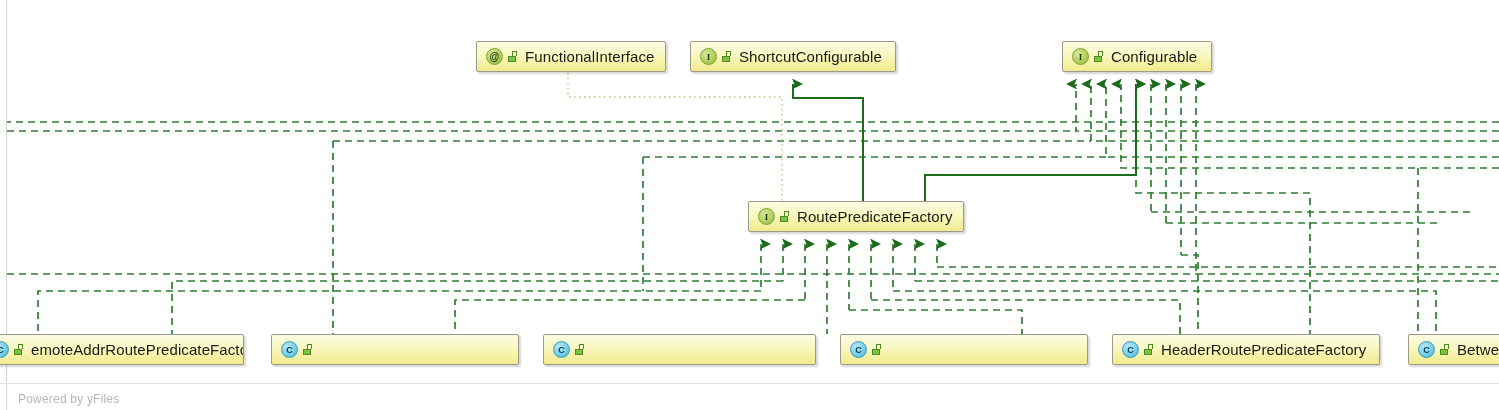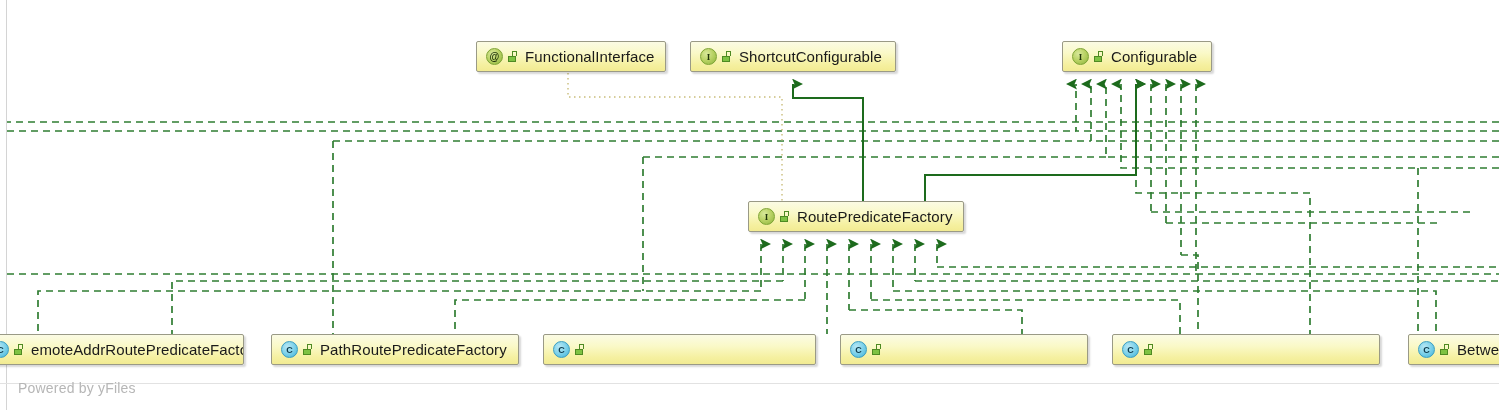--- a/index.html
+++ b/index.html
@@ -115,22 +115,22 @@
     top: 0;
     width: 5px;
     height: 5px;
     border: 1px solid #4e8a22;
     border-bottom: none;
     box-sizing: border-box;
   }
   .footer-text {
     position: absolute;
     left: 18px;
-    top: 380px;
-    font-size: 14px;
+    top: 392px;
+    font-size: 12px;
     color: #b6b6b6;
     letter-spacing: 0.2px;
     white-space: nowrap;
   }
 </style>
 </head>
 <body>
 
 <div id="canvas">
 
@@ -225,36 +225,36 @@
 
   <div class="node" style="left:-18px; top:334px; width:262px;">
     <span class="type-icon cls">C</span>
     <span class="vis-icon"></span>
     <span class="node-label">emoteAddrRoutePredicateFactory</span>
   </div>
 
   <div class="node" style="left:271px; top:334px; width:248px;">
     <span class="type-icon cls">C</span>
     <span class="vis-icon"></span>
-    <span class="node-label">PathRoutePredicateFactory</span>
   </div>
 
   <div class="node" style="left:543px; top:334px; width:273px;">
     <span class="type-icon cls">C</span>
     <span class="vis-icon"></span>
   </div>
 
   <div class="node" style="left:840px; top:334px; width:248px;">
     <span class="type-icon cls">C</span>
     <span class="vis-icon"></span>
   </div>
 
   <div class="node" style="left:1112px; top:334px; width:268px;">
     <span class="type-icon cls">C</span>
     <span class="vis-icon"></span>
+    <span class="node-label">HeaderRoutePredicateFactory</span>
   </div>
 
   <div class="node" style="left:1408px; top:334px; width:110px;">
     <span class="type-icon cls">C</span>
     <span class="vis-icon"></span>
     <span class="node-label">Betwe</span>
   </div>
 
   <div class="footer-text">Powered by yFiles</div>
 

